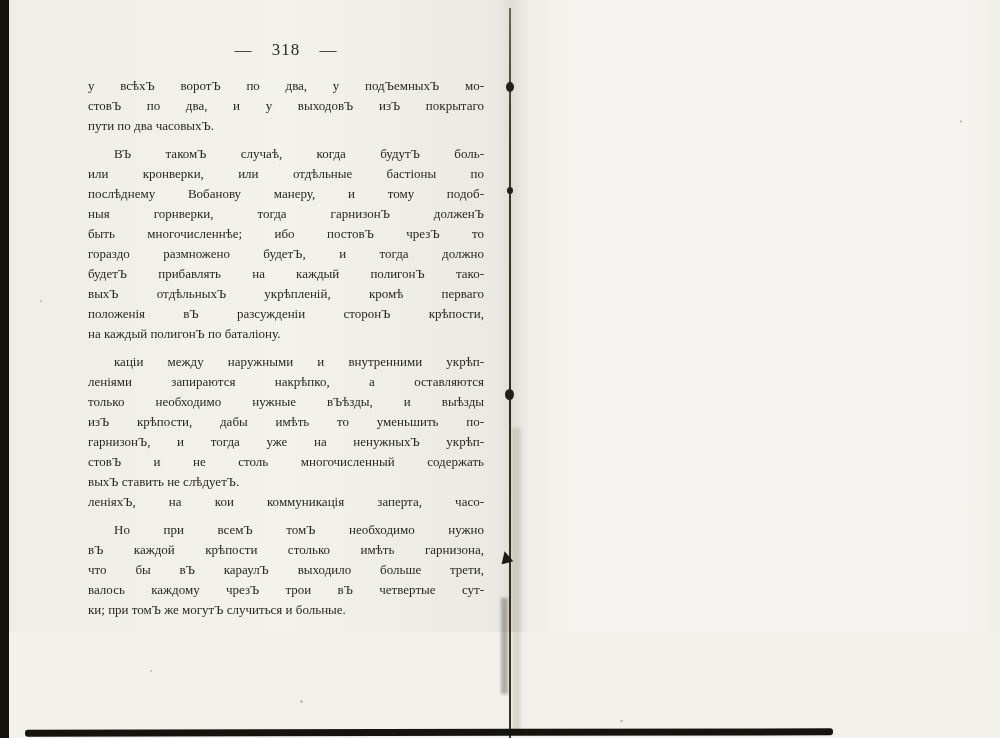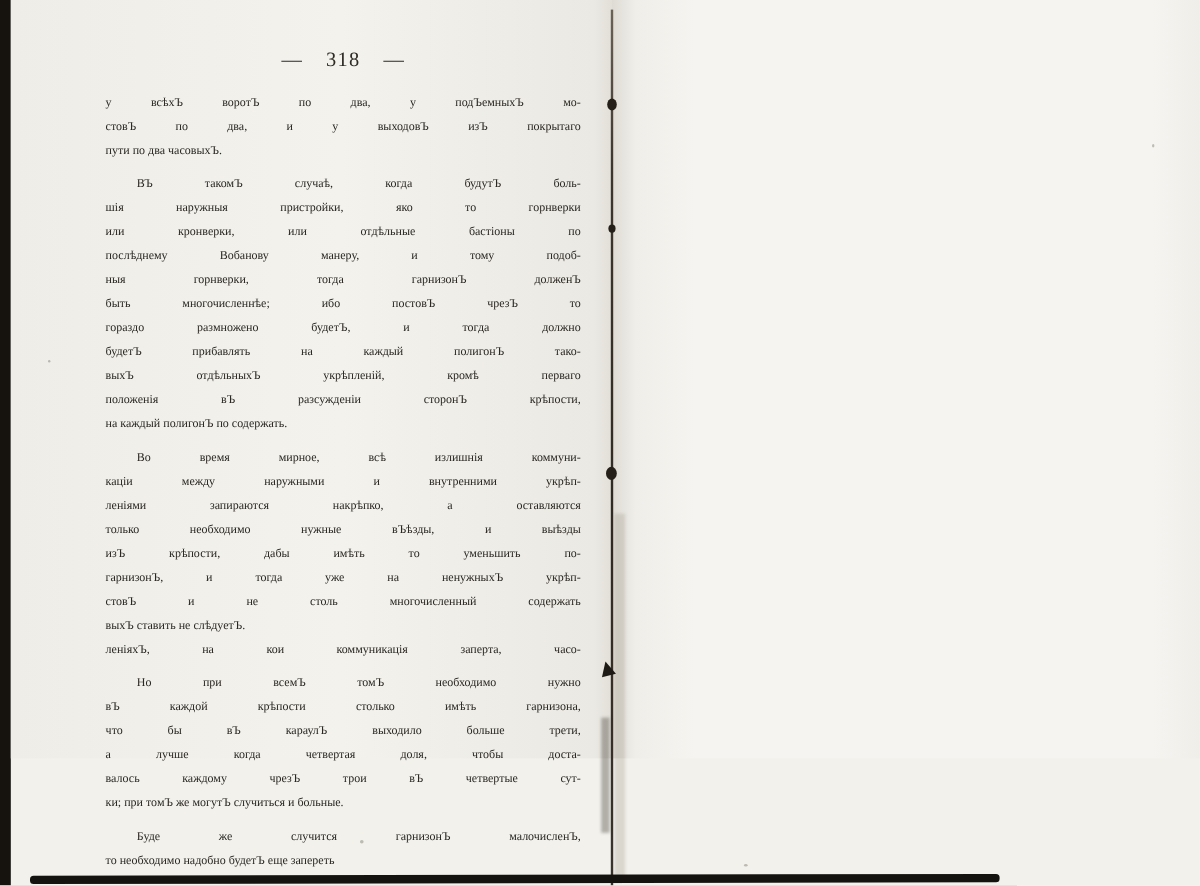--- a/index.html
+++ b/index.html
@@ -39,21 +39,21 @@
   .speck { position:absolute; background:rgba(90,82,70,0.35); border-radius:50%; }
 
   
   .lp-content { position:absolute; left:79px; top:40px; width:396px; }
 
   .page-header { text-align:center; font-size:17px; letter-spacing:1px; word-spacing:14px;
     color:#2e2a24; margin-bottom:14px; }
   .lp-content .page-header { margin-bottom:16px; }
 
   .para { margin-bottom:8px; }
-  .pline { font-size:10px; line-height:20px; text-align:justify; text-align-last:justify;
+  .pline { font-size:13px; line-height:20px; text-align:justify; text-align-last:justify;
     white-space:normal; }
   .pline.plast { text-align-last:left; }
   .para.indent .pline:first-child { text-indent:26px; }
 </style>
 </head>
 <body>
 
 <div class="stage">
 
   <div class="book-edge"></div>
@@ -62,53 +62,46 @@
     <div class="lp-content">
       <div class="page-header">—  318  —</div>
       <div>
           <div class="para">
             <div class="pline">у всѣхЪ воротЪ по два, у подЪемныхЪ мо-</div>
             <div class="pline">стовЪ по два, и у выходовЪ изЪ покрытаго</div>
             <div class="pline plast">пути по два часовыхЪ.</div>
           </div>
           <div class="para indent">
             <div class="pline">ВЪ такомЪ случаѣ, когда будутЪ боль-</div>
-            <div class="pline">шія наружныя пристройки, яко то горнверки</div>
             <div class="pline">или кронверки, или отдѣльные бастіоны по</div>
             <div class="pline">послѣднему Вобанову манеру, и тому подоб-</div>
             <div class="pline">ныя горнверки, тогда гарнизонЪ долженЪ</div>
             <div class="pline">быть многочисленнѣе; ибо постовЪ чрезЪ то</div>
             <div class="pline">гораздо размножено будетЪ, и тогда должно</div>
             <div class="pline">будетЪ прибавлять на каждый полигонЪ тако-</div>
             <div class="pline">выхЪ отдѣльныхЪ укрѣпленій, кромѣ перваго</div>
             <div class="pline">положенія вЪ разсужденіи сторонЪ крѣпости,</div>
-            <div class="pline plast">на каждый полигонЪ по содержать.</div>
+            <div class="pline plast">на каждый полигонЪ по баталіону.</div>
           </div>
           <div class="para indent">
-            <div class="pline">Во время мирное, всѣ излишнія коммуни-</div>
             <div class="pline">каціи между наружными и внутренними укрѣп-</div>
             <div class="pline">леніями запираются накрѣпко, а оставляются</div>
             <div class="pline">только необходимо нужные вЪѣзды, и выѣзды</div>
             <div class="pline">изЪ крѣпости, дабы имѣть то уменьшить по-</div>
             <div class="pline">гарнизонЪ, и тогда уже на ненужныхЪ укрѣп-</div>
             <div class="pline">стовЪ и не столь многочисленный содержать</div>
             <div class="pline plast">выхЪ ставить не слѣдуетЪ.</div>
             <div class="pline">леніяхЪ, на кои коммуникація заперта, часо-</div>
           </div>
           <div class="para indent">
             <div class="pline">Но при всемЪ томЪ необходимо нужно</div>
             <div class="pline">вЪ каждой крѣпости столько имѣть гарнизона,</div>
             <div class="pline">что бы вЪ караулЪ выходило больше трети,</div>
-            <div class="pline">а лучше когда четвертая доля, чтобы доста-</div>
             <div class="pline">валось каждому чрезЪ трои вЪ четвертые сут-</div>
             <div class="pline plast">ки; при томЪ же могутЪ случиться и больные.</div>
-          </div>
-          <div class="para indent">
-            <div class="pline">Буде же случится гарнизонЪ малочисленЪ,</div>
-            <div class="pline plast">то необходимо надобно будетЪ еще запереть</div>
           </div>
         </div>
     </div>
   </div>
 
   <div class="page page-right">
     
   </div>
 
   <div class="gutter-line"></div>

